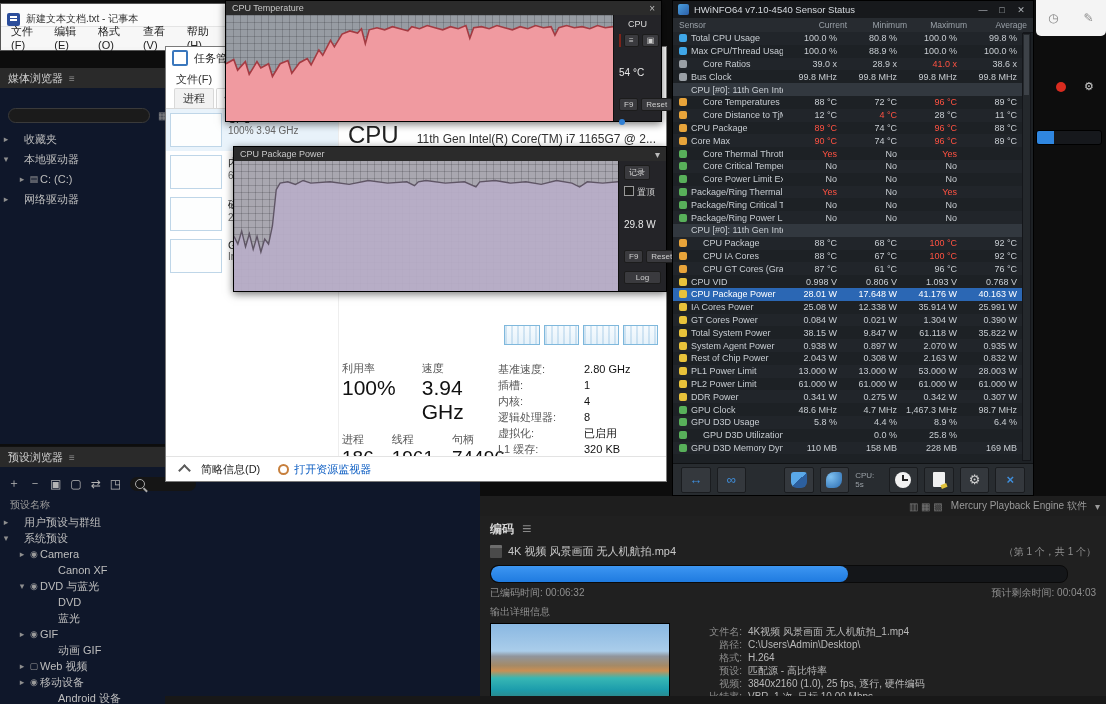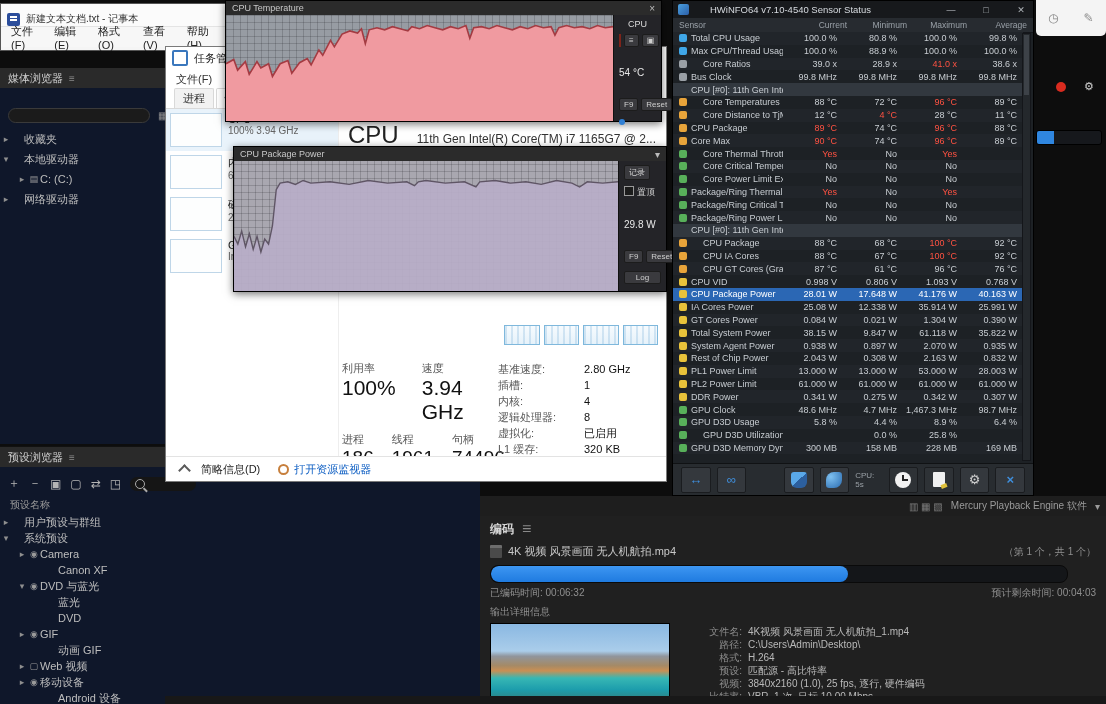--- a/index.html
+++ b/index.html
@@ -75,21 +75,21 @@
   .hatch{background-image:
      repeating-linear-gradient(0deg,rgba(20,20,25,.18) 0 1px,rgba(0,0,0,0) 1px 7px),
      repeating-linear-gradient(90deg,rgba(20,20,25,.18) 0 1px,rgba(0,0,0,0) 1px 7px);}
   .gpanel{position:absolute;background:#242428;border-left:1px solid #111;color:#cfcfcf;font-size:9px;padding:4px 5px;box-sizing:border-box;}
   .swatch{width:11px;height:11px;background:#c0392b;border:1px solid #7e241a;display:inline-block;}
   .mbtn{display:inline-block;background:#3a3a3e;border:1px solid #1c1c1c;color:#cfcfcf;font-size:8px;padding:1px 4px;border-radius:2px;}
   .gval{font-size:10px;color:#e8e8e8;margin:20px 0;}
   .chk{width:8px;height:8px;border:1px solid #999;display:inline-block;background:#1c1c1c;vertical-align:-1px;margin-right:3px;}
   
   #hwinfo{background:#1d2125;border:1px solid #000;color:#ccd1d6;}
-  #hwinfo .tbar{height:17px;background:#17191c;display:flex;align-items:center;gap:21px;padding:0 5px;}
+  #hwinfo .tbar{height:17px;background:#17191c;display:flex;align-items:center;gap:5px;padding:0 5px;}
   #hwinfo .hico{width:11px;height:11px;background:linear-gradient(135deg,#4aa0e0,#2b5fa8);border-radius:2px;flex:none;}
   #hwinfo .ttl{font-size:9.5px;color:#d7dbe0;white-space:nowrap;overflow:hidden;flex:1;}
   #hwinfo .wc{color:#aeb3b8;font-size:9px;width:14px;text-align:center;}
   .hcols{height:14px;display:flex;background:#272b30;border-bottom:1px solid #14161a;font-size:8.5px;color:#9aa1a8;align-items:center;}
   .hrow{display:flex;align-items:center;height:12.8px;font-size:9px;}
   .hrow:nth-child(odd){background:#21252a;}
   .hrow[data-state="grp"]{background:#32383f;color:#e2e6ea;}
   .hrow[data-state="sel"]{background:#2b67b4;}
   .hrow[data-state="sel"] span{color:#fff !important;}
   .hrow .ric{width:8px;height:8px;border-radius:2px;margin:0 4px 0 6px;flex:none;}
@@ -202,27 +202,27 @@
 
         <div class="treerow" style="height:16px;" data-ind="1">
           <span class="ar">▾</span>
           <span class="tic">◉</span>
           <span>DVD 与蓝光</span>
         </div>
 
         <div class="treerow" style="height:16px;" data-ind="2">
           <span class="ar"></span>
           <span class="tic"></span>
-          <span>蓝光</span>
+          <span>DVD</span>
         </div>
 
         <div class="treerow" style="height:16px;" data-ind="2">
           <span class="ar"></span>
           <span class="tic"></span>
-          <span>DVD</span>
+          <span>蓝光</span>
         </div>
 
         <div class="treerow" style="height:16px;" data-ind="1">
           <span class="ar">▸</span>
           <span class="tic">◉</span>
           <span>GIF</span>
         </div>
 
         <div class="treerow" style="height:16px;" data-ind="2">
           <span class="ar"></span>
@@ -842,21 +842,21 @@
           <span class="lbl">GPU D3D Utilization</span>
           <span class="hv"></span>
           <span class="hv">0.0 %</span>
           <span class="hv">25.8 %</span>
           <span class="hv"></span>
         </div>
 
         <div class="hrow" data-ind="0">
           <span class="ric" style="background:#58b05a"></span>
           <span class="lbl">GPU D3D Memory Dynamic</span>
-          <span class="hv">300 MB</span>
+          <span class="hv">110 MB</span>
           <span class="hv">158 MB</span>
           <span class="hv">228 MB</span>
           <span class="hv">169 MB</span>
         </div>
       </div>
     <div style="position:absolute;right:2px;top:32px;bottom:34px;width:7px;background:#24282c;border:1px solid #14161a;">
       <div style="width:5px;height:60px;background:#3d4248;margin:1px auto;"></div>
     </div>
     <div class="htool">
       <div class="tbtn">↔</div>

